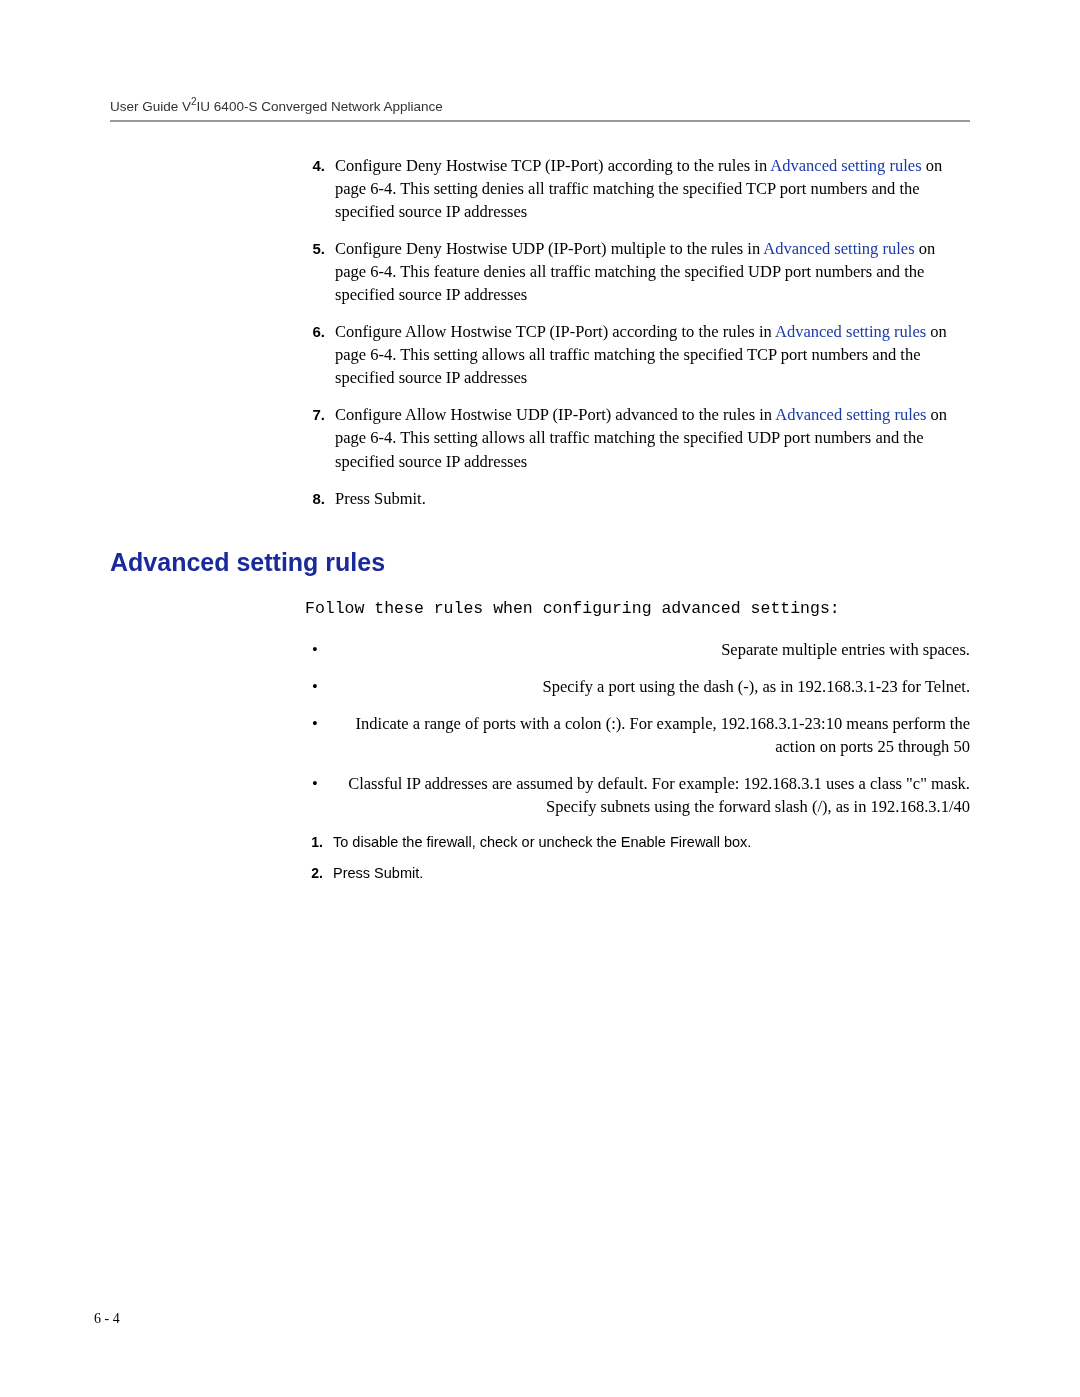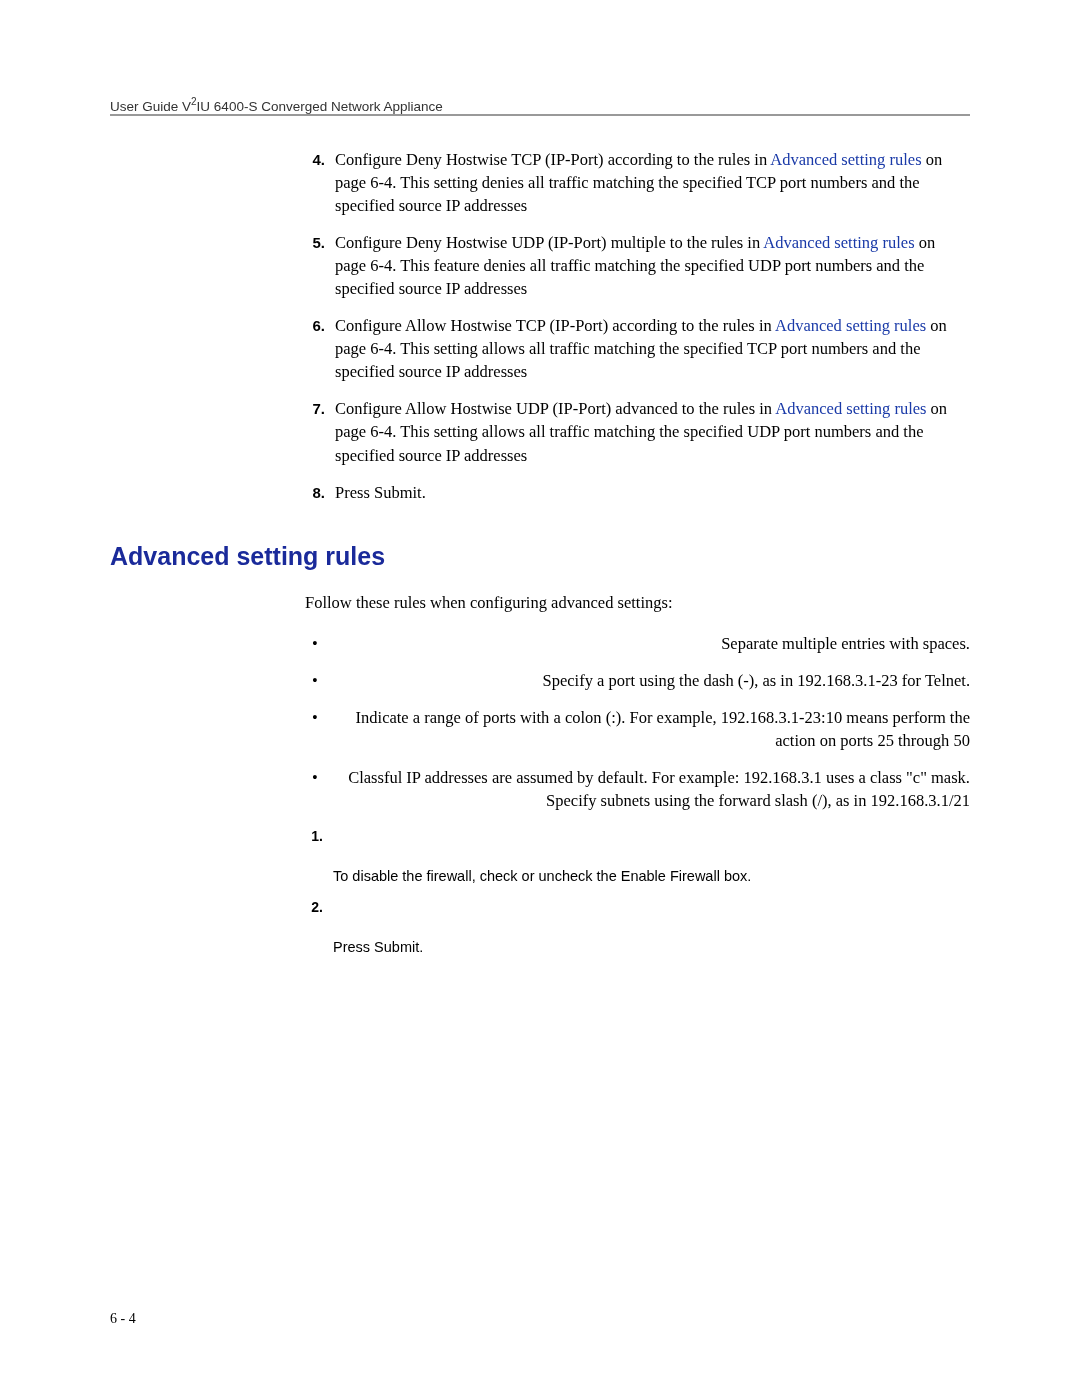--- a/index.html
+++ b/index.html
@@ -15,20 +15,21 @@
       color: #000000;
       position: relative;
     }
     .page {
       padding: 96px 110px 0 110px;
     }
     .header-line {
       font-family: Arial, Helvetica, sans-serif;
       font-size: 13.5px;
       color: #333;
+      padding-bottom: 6px;
       border-bottom: 2px solid #999;
       margin-bottom: 32px;
     }
     .header-sup {
       font-size: 10px;
       vertical-align: super;
     }
     .content-block {
       margin-left: 195px;
     }
@@ -62,20 +63,21 @@
       font-weight: bold;
       color: #1a2a9a;
       margin-top: 38px;
       margin-bottom: 20px;
     }
     .intro-para {
       margin-left: 195px;
       font-size: 16.5px;
       margin-bottom: 18px;
       line-height: 1.4;
+      font-family: Liberation Mono, monospace;
     }
     .bullet-list {
       list-style: none;
       margin-left: 195px;
     }
     .bullet-item {
       display: flex;
       margin-bottom: 14px;
       line-height: 1.4;
       font-size: 16.5px;
@@ -102,26 +104,25 @@
     }
     .small-num-marker {
       font-weight: bold;
       font-size: 14px;
       min-width: 28px;
       text-align: right;
       padding-right: 10px;
     }
     .small-num-body {
       flex: 1;
-      margin-top: 40px;
     }
     .page-footer {
       position: absolute;
       bottom: 70px;
-      left: 110px;
+      left: 94px;
       font-family: Georgia, 'Times New Roman', serif;
       font-size: 14px;
     }
   </style>
 </head>
 <body>
 
 <div class="page">
 
   <div class="header-line">
@@ -175,21 +176,21 @@
     <li class="bullet-item">
       <span class="bullet-marker">•</span>
       <span class="bullet-body">Specify a port using the dash (-), as in 192.168.3.1-23 for Telnet.</span>
     </li>
     <li class="bullet-item">
       <span class="bullet-marker">•</span>
       <span class="bullet-body">Indicate a range of ports with a colon (:). For example, 192.168.3.1-23:10 means perform the action on ports 25 through 50</span>
     </li>
     <li class="bullet-item">
       <span class="bullet-marker">•</span>
-      <span class="bullet-body">Classful IP addresses are assumed by default. For example: 192.168.3.1 uses a class "c" mask. Specify subnets using the forward slash (/), as in 192.168.3.1/21</span>
+      <span class="bullet-body">Classful IP addresses are assumed by default. For example: 192.168.3.1 uses a class "c" mask. Specify subnets using the forward slash (/), as in 192.168.3.1/40</span>
     </li>
   </ul>
 
 
   <ol class="small-numbered">
     <li class="small-numbered-item">
       <span class="small-num-marker">1.</span>
       <span class="small-num-body">To disable the firewall, check or uncheck the Enable Firewall box.</span>
     </li>
     <li class="small-numbered-item">

